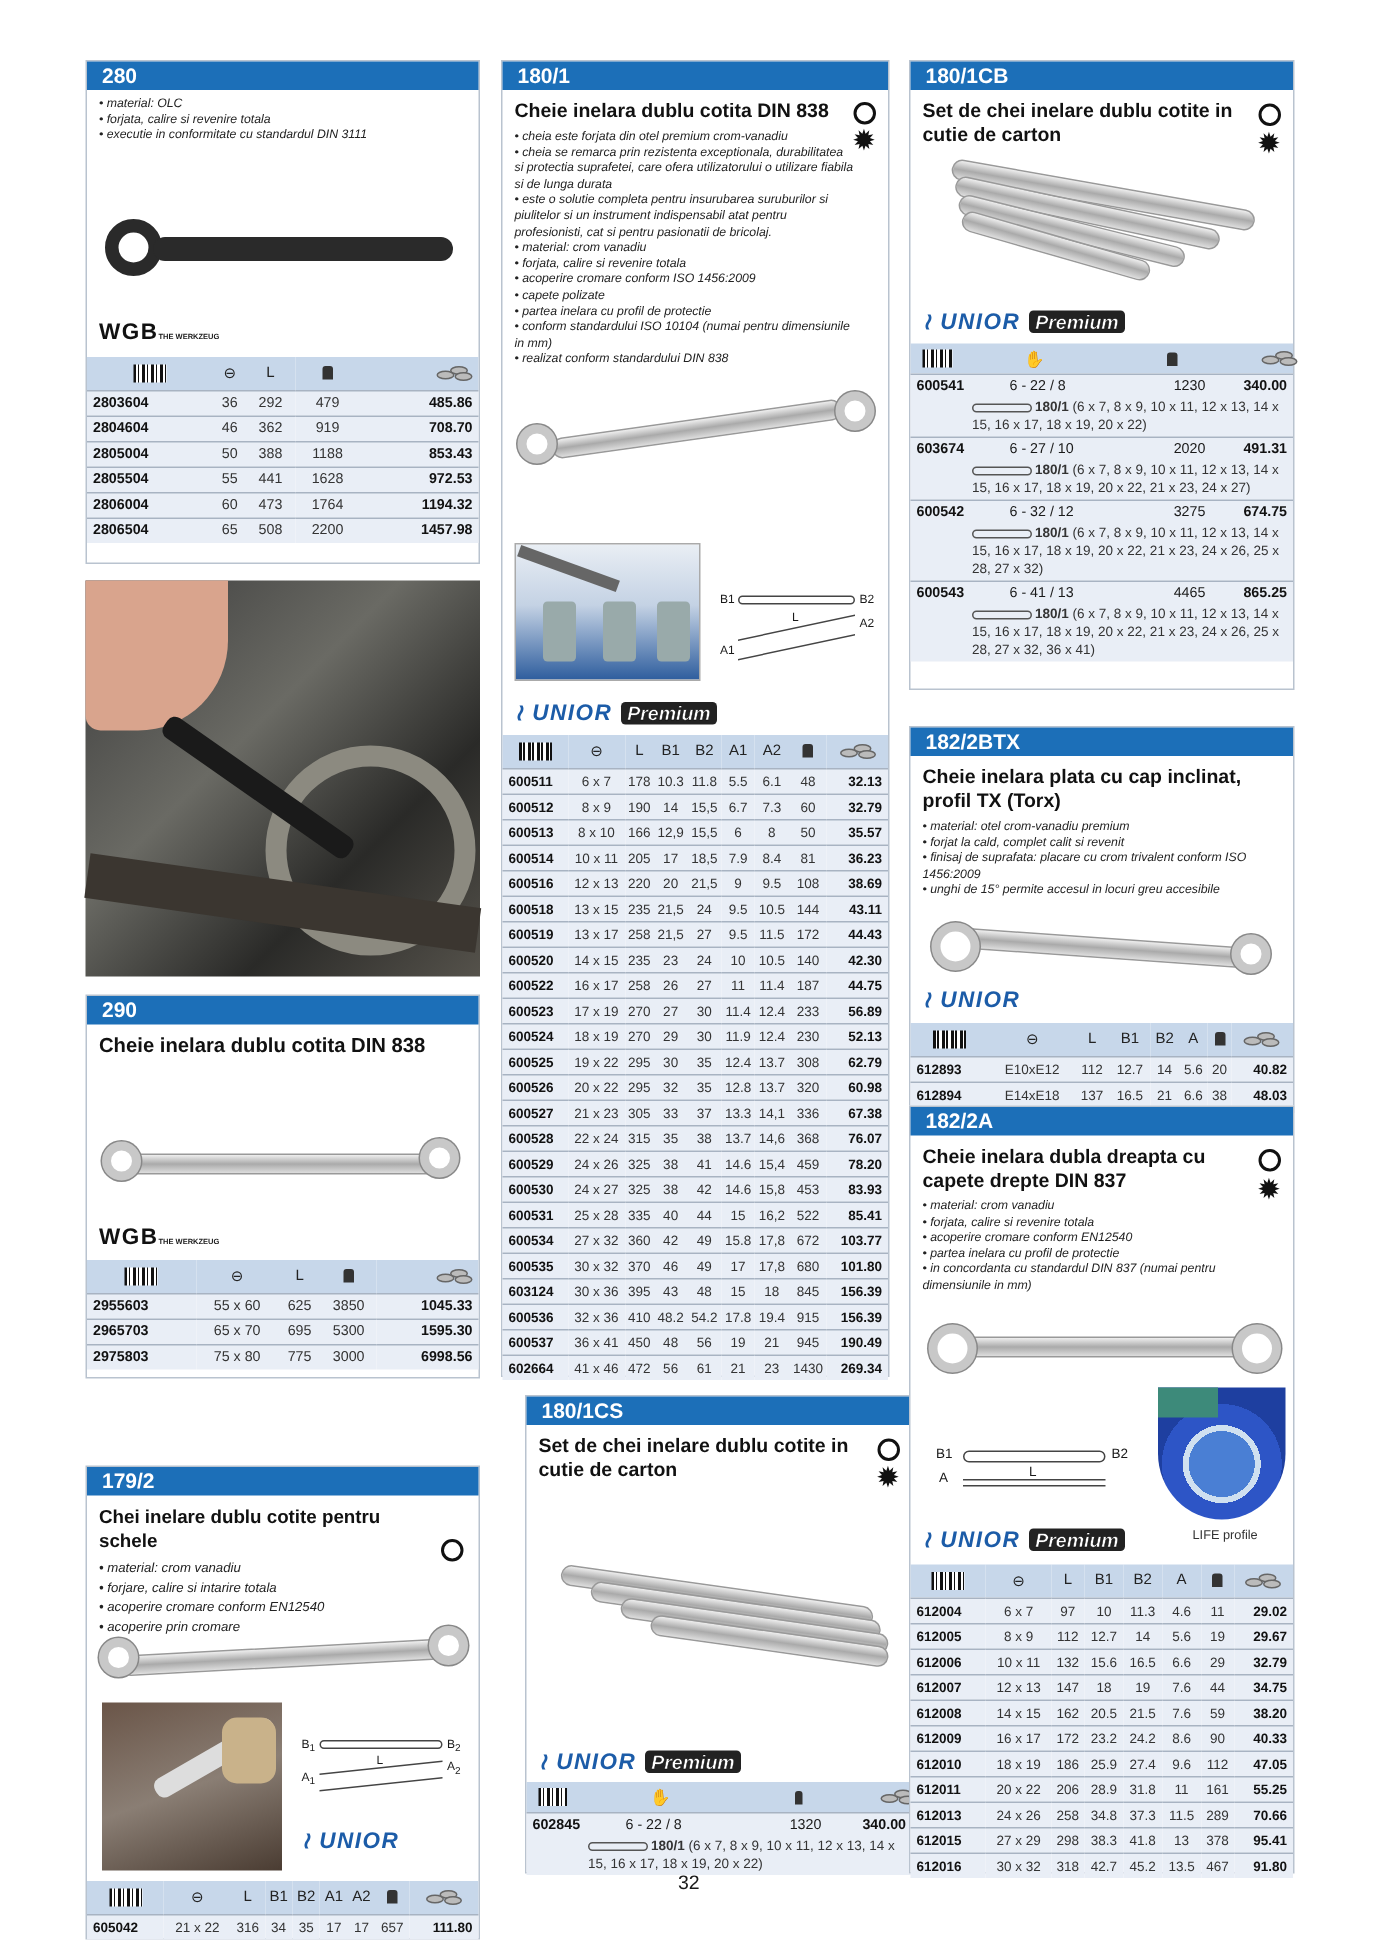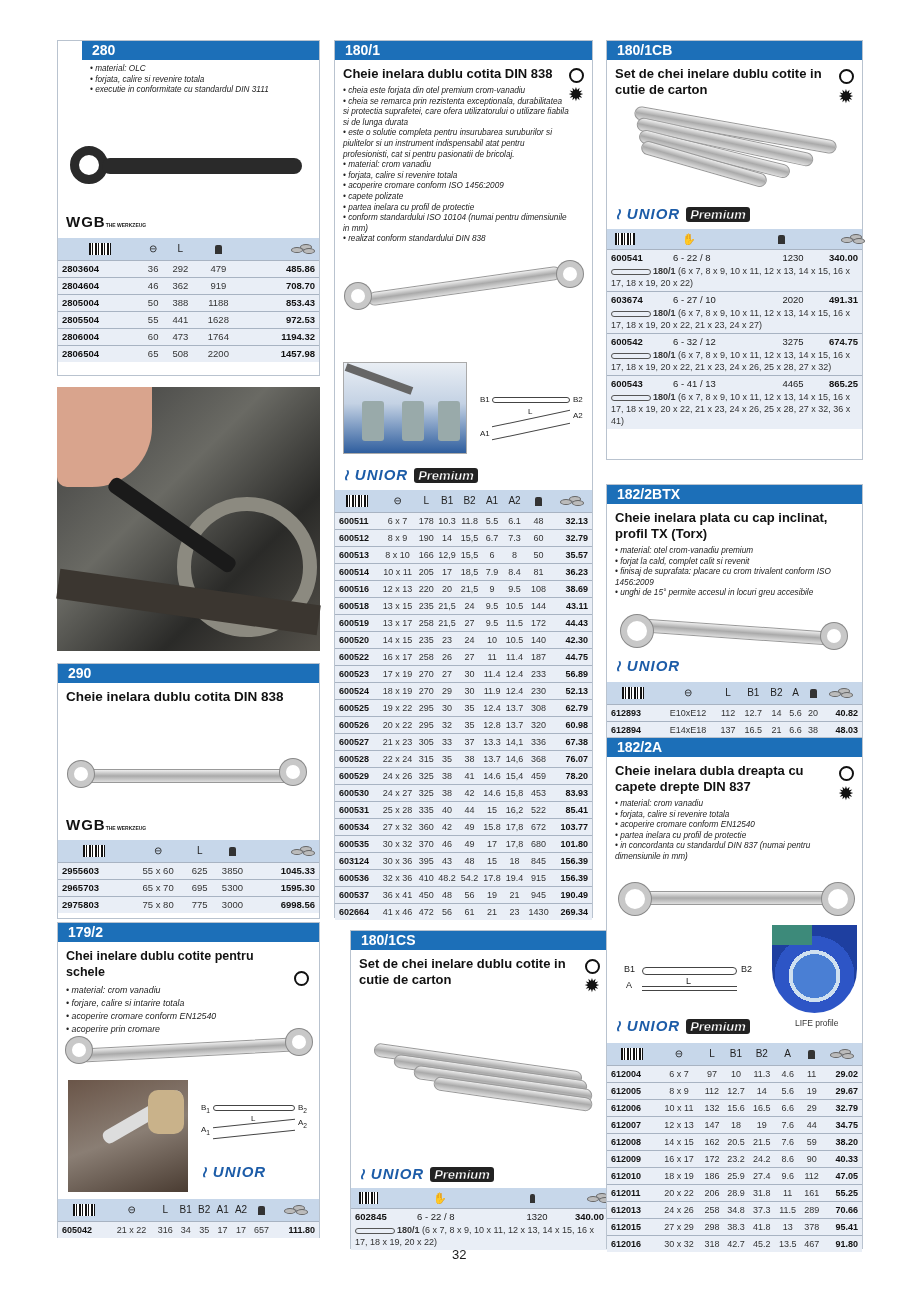--- a/index.html
+++ b/index.html
@@ -20,35 +20,35 @@
   .barcode { display: inline-block; width: 22px; height: 12px; background: repeating-linear-gradient(90deg,#111 0 2px,#fff 2px 3px,#111 3px 4px,#fff 4px 6px); vertical-align: middle; }
   .coins { display: inline-block; width: 24px; height: 10px; position: relative; vertical-align: middle; }
   .coins i { position: absolute; background: #bbb; border: 1px solid #666; border-radius: 50%; width: 12px; height: 6px; }
   .weight { display: inline-block; width: 7px; height: 9px; background: #333; border-radius: 2px 2px 0 0; vertical-align: middle; }
   .hand { font-size: 11px; }
   .logo-unior { font-weight: bold; font-style: italic; color: #1c5ca8; font-size: 15px; letter-spacing: 1px; }
   .logo-prem { font-weight: bold; font-style: italic; color: #fff; background: #222; font-size: 13px; padding: 0 4px; border-radius: 3px; margin-left: 6px; -webkit-text-stroke: 0.3px #000; }
   .logo-wgb { font-weight: 900; font-size: 15px; letter-spacing: 1px; color: #111; }
   .ring-wrench { position: absolute; height: 14px; background: linear-gradient(#eee,#aaa,#ddd); border-radius: 8px; border: 1px solid #999; }
   .ring-end { position: absolute; width: 26px; height: 26px; border-radius: 50%; border: 6px solid #c8c8c8; background: #fff; box-shadow: 0 0 0 1px #888; }
-  .set-item { font-size: 9px; color: #333; padding: 2px 4px; line-height: 12px; }
+  .set-item { font-size: 9px; color: #333; padding: 2px 4px; line-height: 12px; margin-left: 37px; }
   .set-row { background: #e9eef6; border-top: 1px solid #a8b3c2; }
   .set-row .top { display: flex; font-size: 9.5px; padding: 2px 4px 0 4px; }
   .set-row .top .c { font-weight: bold; width: 62px; color: #111; }
   .set-row .top .r { width: 90px; }
   .set-row .top .w { width: 60px; text-align: center; }
   .set-row .top .p { flex: 1; text-align: right; font-weight: bold; color: #111; }
   .mini-wr { display: inline-block; width: 40px; height: 6px; border: 1px solid #555; border-radius: 3px; vertical-align: middle; margin-right: 2px; }
   .page-num { position: absolute; left: 452px; top: 1247px; font-size: 13px; }
   .photo { position: absolute; background: linear-gradient(135deg,#3a3a3a,#6a6a64 40%,#2a2a28 70%,#55524b); }
 </style>
 </head>
 <body>
 
-<div class="box" style="left:57px;top:40px;width:263px;height:336px;padding-left:24px;">
+<div class="box" style="left:57px;top:40px;width:263px;height:336px;">
   <div class="hdr">280</div>
   <div class="bul">
     <div>• material: OLC</div>
     <div>• forjata, calire si revenire totala</div>
     <div>• executie in conformitate cu standardul DIN 3111</div>
   </div>
   <div style="position:absolute;left:12px;top:105px;width:235px;height:40px;">
     <div style="position:absolute;left:0;top:0;width:38px;height:38px;border-radius:50%;border:9px solid #2a2a2a;background:#fff;"></div>
     <div style="position:absolute;left:32px;top:12px;width:200px;height:16px;background:#2a2a2a;border-radius:8px;"></div>
   </div>
@@ -155,21 +155,21 @@
           <td class="code">2975803</td>
           <td>75 x 80</td>
           <td>775</td>
           <td>3000</td>
           <td class="price">6998.56</td>
         </tr>
   </tbody>
     </table>
 </div>
 
-<div class="box" style="left:57px;top:922px;width:263px;height:316px;">
+<div class="box" style="left:57px;top:977px;width:263px;height:316px;">
   <div class="hdr">179/2</div>
   <div class="title" style="font-size:12.5px;">Chei inelare dublu cotite pentru schele</div>
   <div class="sym circ" style="top:48px;right:10px;"></div>
   <div class="bul" style="font-size:8.8px;line-height:13px;">
     <div>•  material: crom vanadiu</div>
     <div>•  forjare, calire si intarire totala</div>
     <div>•  acoperire cromare conform EN12540</div>
     <div>•  acoperire prin cromare</div>
   </div>
   <div style="position:absolute;left:8px;top:110px;width:245px;height:32px;">

